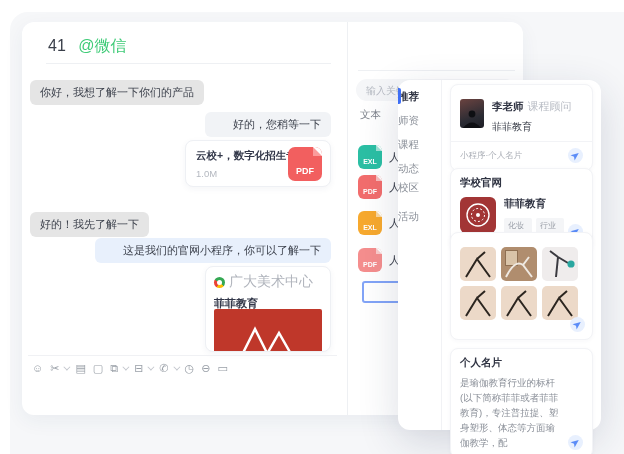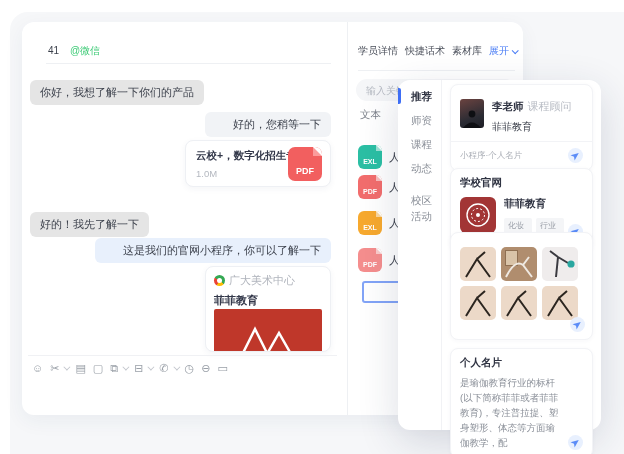--- a/index.html
+++ b/index.html
@@ -8,21 +8,21 @@
   .stage { position:relative; width:624px; height:454px; }
   .bg-panel { position:absolute; left:10px; top:12px; right:0; bottom:0;
     background:#f6f7f9; border-radius:18px 0 0 0; }
 
   
   .main-card { position:absolute; left:22px; top:22px; width:501px; height:393px;
     background:#fff; border-radius:12px; box-shadow:0 6px 20px rgba(40,60,100,.06); }
 
   
   .chat { position:absolute; left:0; top:0; width:325px; height:393px; }
-  .chat-header { position:absolute; left:26px; top:22px; font-size:10px; color:#3a3f4a; }
+  .chat-header { position:absolute; left:26px; top:14px; font-size:16px; color:#3a3f4a; }
   .chat-header .num { margin-right:8px; }
   .chat-header .mention { color:#3ecb77; }
   .chat-hr { position:absolute; left:24px; right:16px; top:41px; height:1px; background:#eef0f3; }
 
   .bubble { position:absolute; max-width:300px; padding:6px 10px; border-radius:6px;
     font-size:11px; color:#3a3f4a; line-height:13px; white-space:nowrap; }
   .bubble.left  { left:8px;  background:#e5e5e5; }
   .bubble.right { right:16px; background:#f1f3f6;padding-left:28px; }
   .bubble.right.blue { background:#e8f0fc; }
 
@@ -39,21 +39,21 @@
     color:#fff; font-size:9px; font-weight:bold; }
 
   .mp-card { position:absolute; right:16px; top:244px; width:126px; height:86px;
     background:#fff; border:1px solid #eef0f4; border-radius:8px;
     box-shadow:0 2px 6px rgba(40,60,100,.05); padding:6px 8px; overflow:hidden; }
   .mp-src { display:flex; align-items:center; gap:4px; }
   .mp-logo { width:11px; height:11px; border-radius:50%;
     background:conic-gradient(#34a853 0 130deg,#fbbc05 130deg 210deg,#ea4335 210deg 300deg,#34a853 300deg); position:relative; }
   .mp-logo:after { content:""; position:absolute; left:3px; top:3px; width:5px; height:5px;
     border-radius:50%; background:#fff; }
-  .mp-src span { font-size:11px; color:#b0b4bc; }
+  .mp-src span { font-size:14px; color:#b0b4bc; }
   .mp-title { font-size:11px; font-weight:bold; color:#33384a; margin-top:5px; }
   .mp-img { position:absolute; left:8px; right:8px; top:42px; bottom:-4px;
     background:#bf372a; border-radius:2px; overflow:hidden; }
   .mp-img svg { position:absolute; left:50%; bottom:-6px; transform:translateX(-50%); }
 
   .chat-toolbar-hr { position:absolute; left:6px; right:10px; top:333px; height:1px; background:#f0f1f4; }
   .chat-toolbar { position:absolute; left:10px; top:339px; display:flex; align-items:center; gap:7px; }
   .tb-ico { font-size:11px; color:#9aa0a8; line-height:14px; cursor:pointer; }
   .caret { width:5px; height:5px; border-right:1px solid #c2c6cc; border-bottom:1px solid #c2c6cc;
     transform:rotate(45deg) translateY(-2px); margin-left:-3px; }
@@ -81,21 +81,21 @@
     border-top:6px solid #fff; border-left:6px solid rgba(255,255,255,.55); }
   .file-name { font-size:11px; color:#3a3f4a; white-space:nowrap; }
   .blue-rect { position:absolute; left:14px; top:259px; width:72px; height:22px;
     background:#fff; border:2px solid #82a4f7; border-radius:3px; }
 
   
   .popup { position:absolute; left:398px; top:80px; width:203px; height:350px;
     background:#fff; border-radius:12px; box-shadow:0 12px 40px rgba(30,45,80,.16); z-index:10; }
   .pmenu { position:absolute; left:0; top:0; width:44px; height:100%;
     border-right:1px solid #f1f2f5; }
-  .pmenu-item { position:absolute; left:0; width:44px; height:20px; padding-left:13px;
+  .pmenu-item { position:absolute; left:0; width:44px; height:20px; 
     font-size:10.5px; color:#8a8f98; line-height:20px; cursor:pointer; }
   .pmenu-item.sel { color:#2f3342; font-weight:bold; }
   .pmenu-item.sel:before { content:""; position:absolute; left:0; top:2px; width:3px; height:16px;
     background:#3e6ef5; border-radius:0 2px 2px 0; }
 
   .sec { position:absolute; left:52px; width:143px; background:#fff;
     border:1px solid #f2f3f6; border-radius:8px; box-shadow:0 1px 4px rgba(40,60,100,.04);
     padding:7px 9px; }
   .sec-title { font-size:10.5px; font-weight:bold; color:#2f3342; }
 
@@ -194,29 +194,20 @@
         <span class="caret"></span>
         <span class="tb-ico">✆</span>
         <span class="caret"></span>
         <span class="tb-ico">◷</span>
         <span class="tb-ico">⊖</span>
         <span class="tb-ico">▭</span>
       </div>
     </div>
 
     <div class="rpanel">
-      <div class="rtabs">
-        <span class="rtab">学员详情</span>
-        <span class="rtab">快捷话术</span>
-        <span class="rtab">素材库</span>
-        <span class="rtab expand">
-          <span>展开</span>
-          <span class="chev"></span>
-        </span>
-      </div>
       <div class="rtabs-hr"></div>
 
       <input class="rsearch" placeholder="输入关键词" style="">
 
       <div class="rsubtabs">
         <span>文本</span>
         <span>图片</span>
       </div>
 
       <div class="file-row" style="top:123px">
@@ -251,21 +242,21 @@
       <div class="blue-rect"></div>
     </div>
   </div>
 
   <div class="popup">
     <div class="pmenu">
       <div class="pmenu-item sel" style="top:6px">推荐</div>
       <div class="pmenu-item" style="top:30px">师资</div>
       <div class="pmenu-item" style="top:54px">课程</div>
       <div class="pmenu-item" style="top:78px">动态</div>
-      <div class="pmenu-item" style="top:110px">校区</div>
+      <div class="pmenu-item" style="top:97px">校区</div>
       <div class="pmenu-item" style="top:126px">活动</div>
     </div>
 
     <div class="sec" style="top:4px">
       <div class="nc-row">
         <div class="nc-photo">
           <svg width="24" height="18" viewBox="0 0 24 18">
             <circle cx="12" cy="4" r="3.4" fill="#0e0f13"></circle>
             <path d="M3 18 Q12 7 21 18 Z" fill="#0e0f13"></path>
           </svg>

